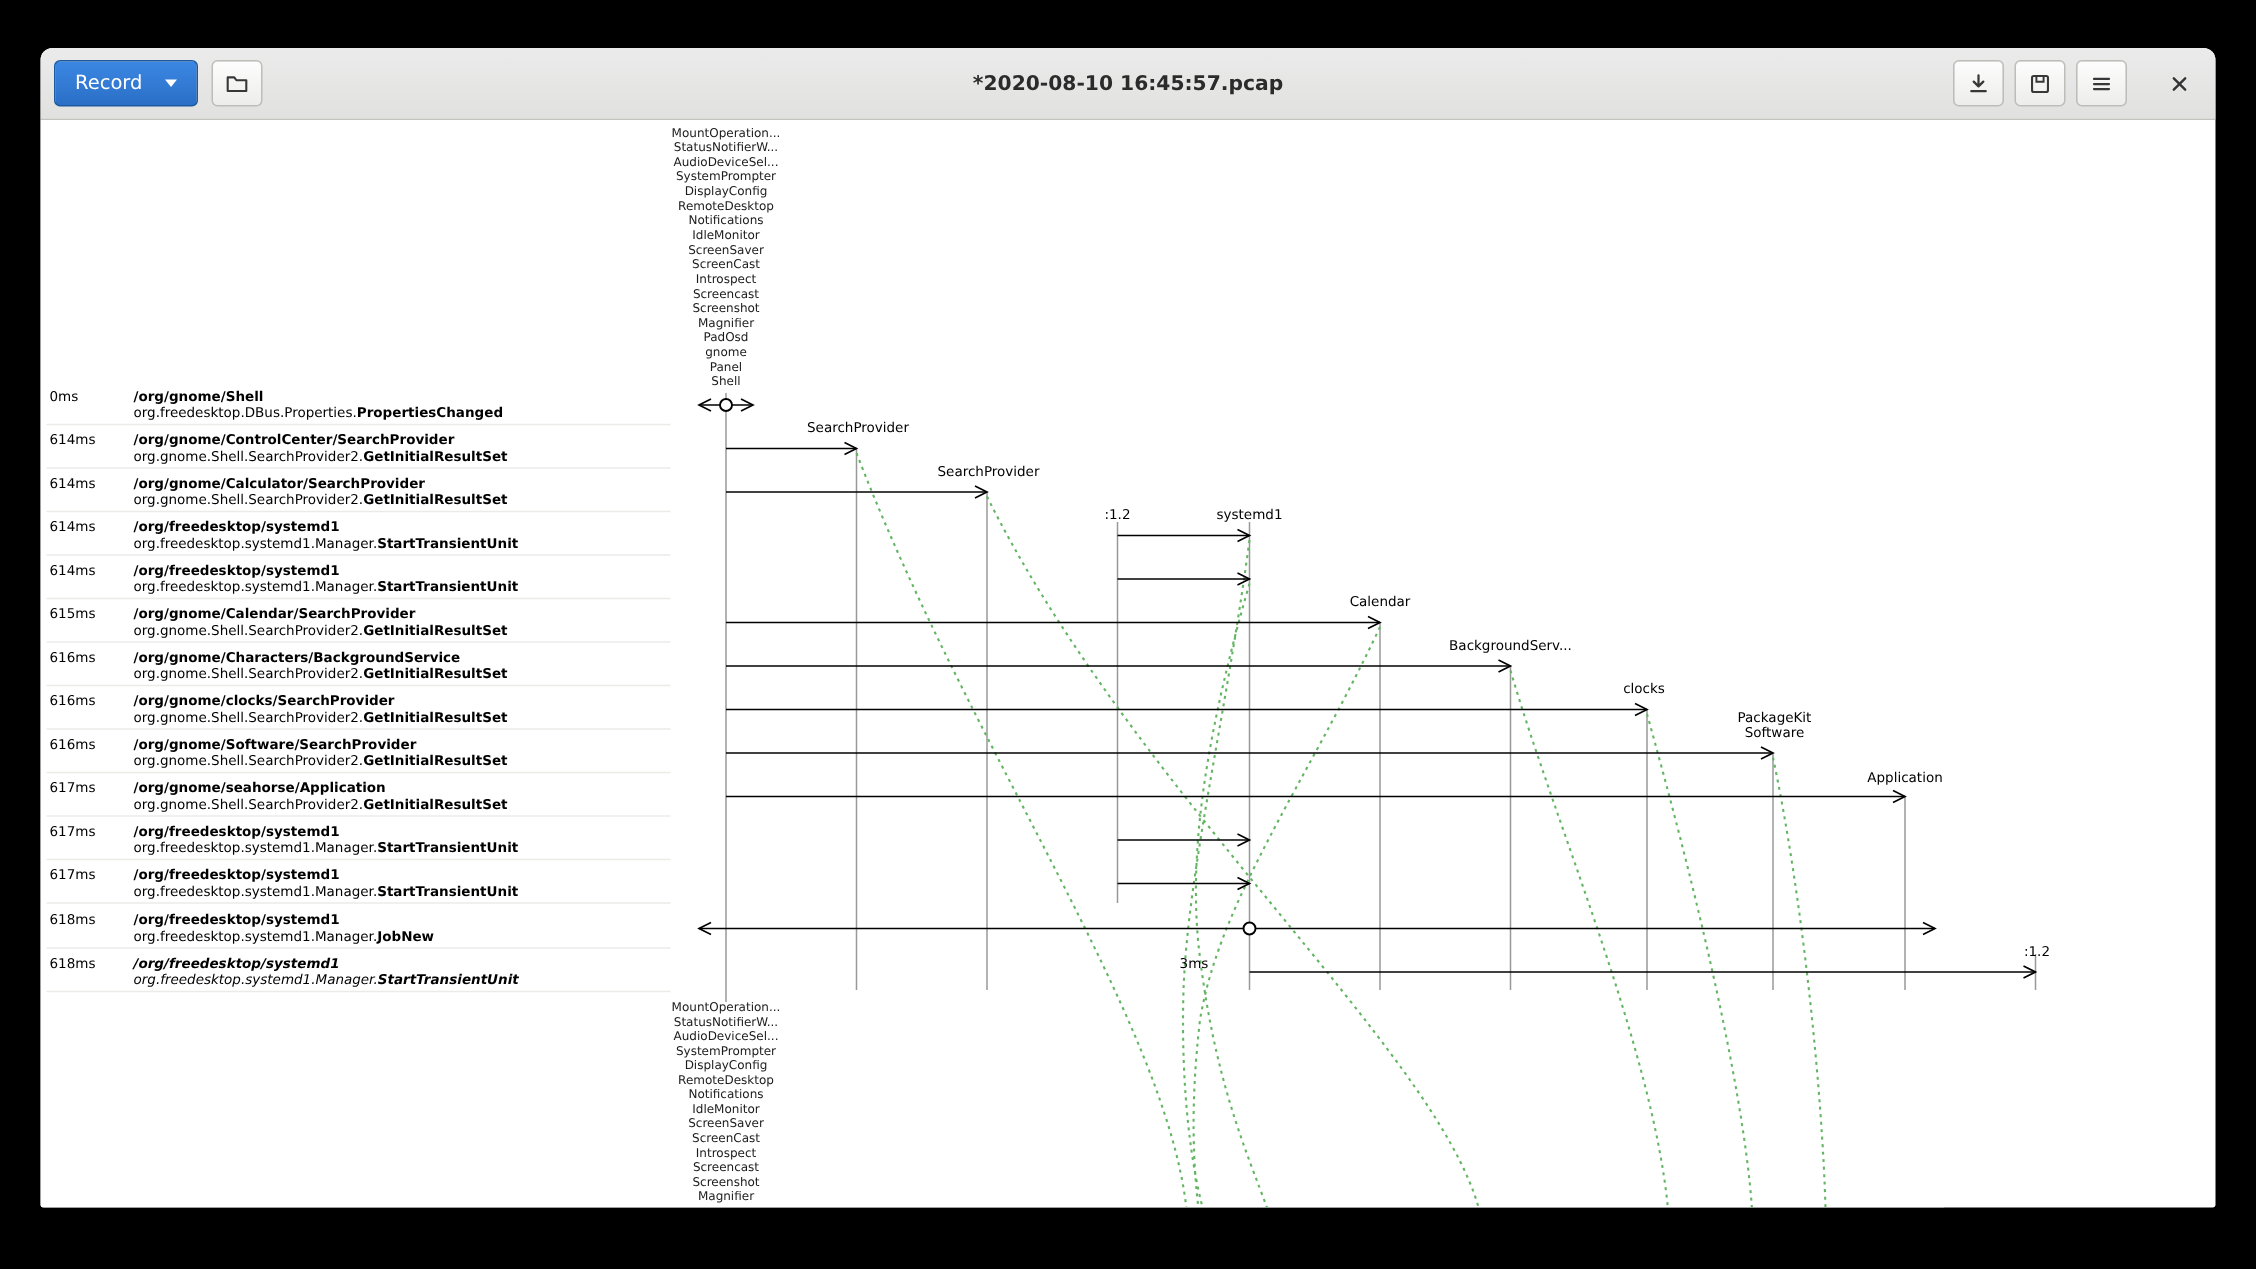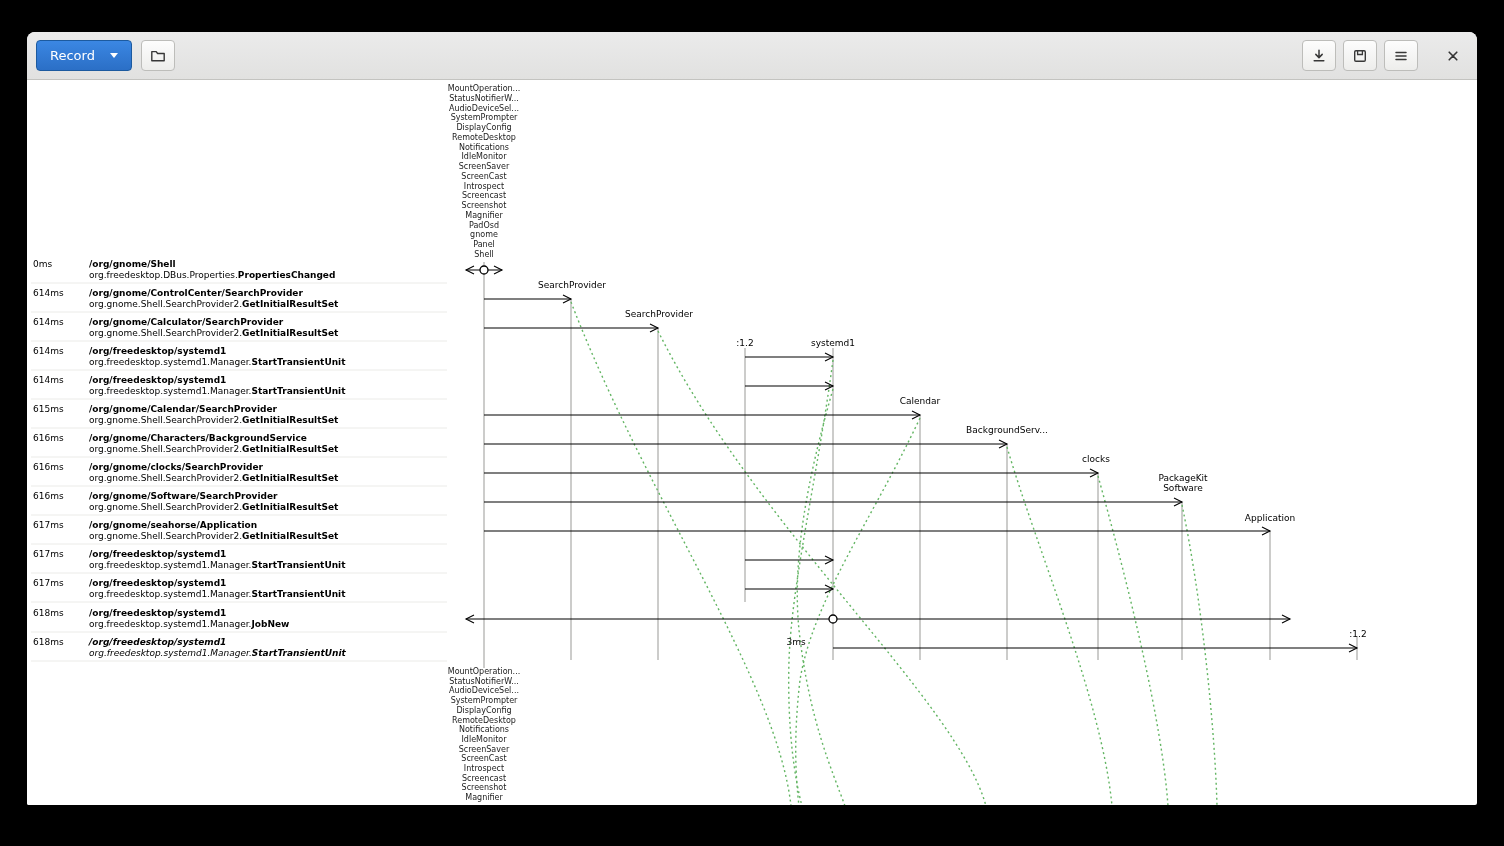--- a/index.html
+++ b/index.html
@@ -61,20 +61,21 @@
         <span>Record</span>
         <span class="caret"></span>
       </button>
       <button class="btn icon">
         <svg class="icon-svg" width="16" height="16" viewBox="0 0 16 16">
           <path d="M1.8 12.7 V3.6 h4.4 l1.4 1.9 h6.6 v7.2 z" fill="none" stroke="#383838" stroke-width="1.4" stroke-linejoin="round"></path>
         </svg>
       </button>
     </div>
 
+    <div class="hb-title">*2020-08-10 16:45:57.pcap</div>
 
     <div class="hb-right">
       <button class="btn icon">
         <svg class="icon-svg" width="16" height="16" viewBox="0 0 16 16">
           <path d="M8 2.2 v7 M4.8 6.4 L8 9.6 11.2 6.4" fill="none" stroke="#383838" stroke-width="1.5" stroke-linecap="round" stroke-linejoin="round"></path>
           <path d="M3.2 12.8 h9.6" stroke="#383838" stroke-width="1.5" stroke-linecap="round"></path>
         </svg>
       </button>
       <button class="btn icon">
         <svg class="icon-svg" width="16" height="16" viewBox="0 0 16 16">

